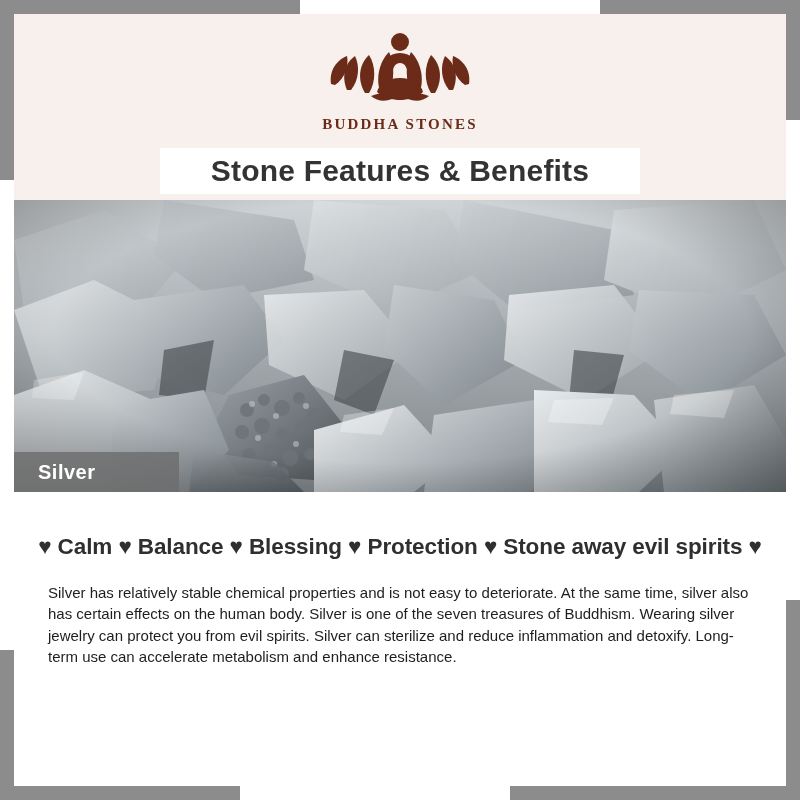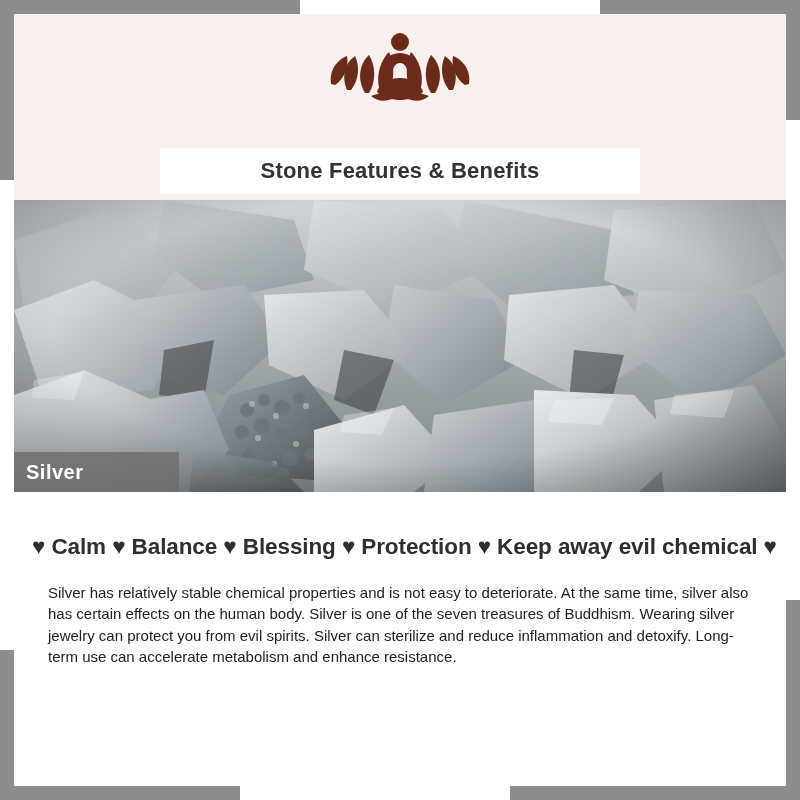--- a/index.html
+++ b/index.html
@@ -125,21 +125,21 @@
     top: 148px;
     left: 160px;
     width: 480px;
     height: 46px;
     background: #ffffff;
     display: flex;
     align-items: center;
     justify-content: center;
   }
   .title-bar-text {
-    font-size: 22px;
+    font-size: 30px;
     font-weight: bold;
     color: #333333;
     letter-spacing: 0.2px;
   }
 
   
   .hero {
     position: absolute;
     top: 200px;
     left: 14px;
@@ -157,21 +157,21 @@
   
   .stone-label {
     position: absolute;
     top: 452px;
     left: 14px;
     height: 40px;
     min-width: 165px;
     background: rgba(108,108,108,0.82);
     display: flex;
     align-items: center;
-    padding-left: 12px;
+    padding-left: 24px;
     box-sizing: border-box;
   }
   .stone-label-text {
     color: #ffffff;
     font-size: 20px;
     font-weight: bold;
     letter-spacing: 0.5px;
   }
 
   
@@ -243,20 +243,21 @@
         <circle cx="75" cy="20" r="9"></circle>
 
         <path d="M75 31 C64 31 56 40 54 52 C58 56 64 58 68 56 C66 47 70 41 75 41 C80 41 84 47 82 56 C86 58 92 56 96 52 C94 40 86 31 75 31 Z"></path>
 
         <path d="M75 56 C63 56 54 62 52 70 C58 76 68 78 75 78 C82 78 92 76 98 70 C96 62 87 56 75 56 Z"></path>
 
         <path d="M46 74 C56 70 66 70 75 72 C66 80 54 81 46 74 Z"></path>
         <path d="M104 74 C94 70 84 70 75 72 C84 80 96 81 104 74 Z"></path>
       </g>
     </svg>
+    <div class="logo-text">BUDDHA STONES</div>
   </div>
 
   <div class="title-bar">
     <span class="title-bar-text">Stone Features &amp; Benefits</span>
   </div>
 
   <div class="hero">
     <svg viewBox="0 0 772 292" preserveAspectRatio="none">
       <defs>
         <linearGradient id="bgGrad" x1="0" y1="0" x2="0" y2="1">
@@ -356,17 +357,17 @@
 
       <rect x="0" y="0" width="772" height="292" fill="url(#vig)"></rect>
     </svg>
   </div>
 
   <div class="stone-label">
     <span class="stone-label-text">Silver</span>
   </div>
 
   <div class="body-area">
-    <div class="benefits-line">♥ Calm ♥ Balance ♥ Blessing ♥ Protection ♥ Keep away evil chemical ♥</div>
+    <div class="benefits-line">♥ Calm ♥ Balance ♥ Blessing ♥ Protection ♥ Stone away evil spirits ♥</div>
     <div class="description">Silver has relatively stable chemical properties and is not easy to deteriorate. At the same time, silver also has certain effects on the human body. Silver is one of the seven treasures of Buddhism. Wearing silver jewelry can protect you from evil spirits. Silver can sterilize and reduce inflammation and detoxify. Long-term use can accelerate metabolism and enhance resistance.</div>
   </div>
 
 </div>
 
 </body></html>

